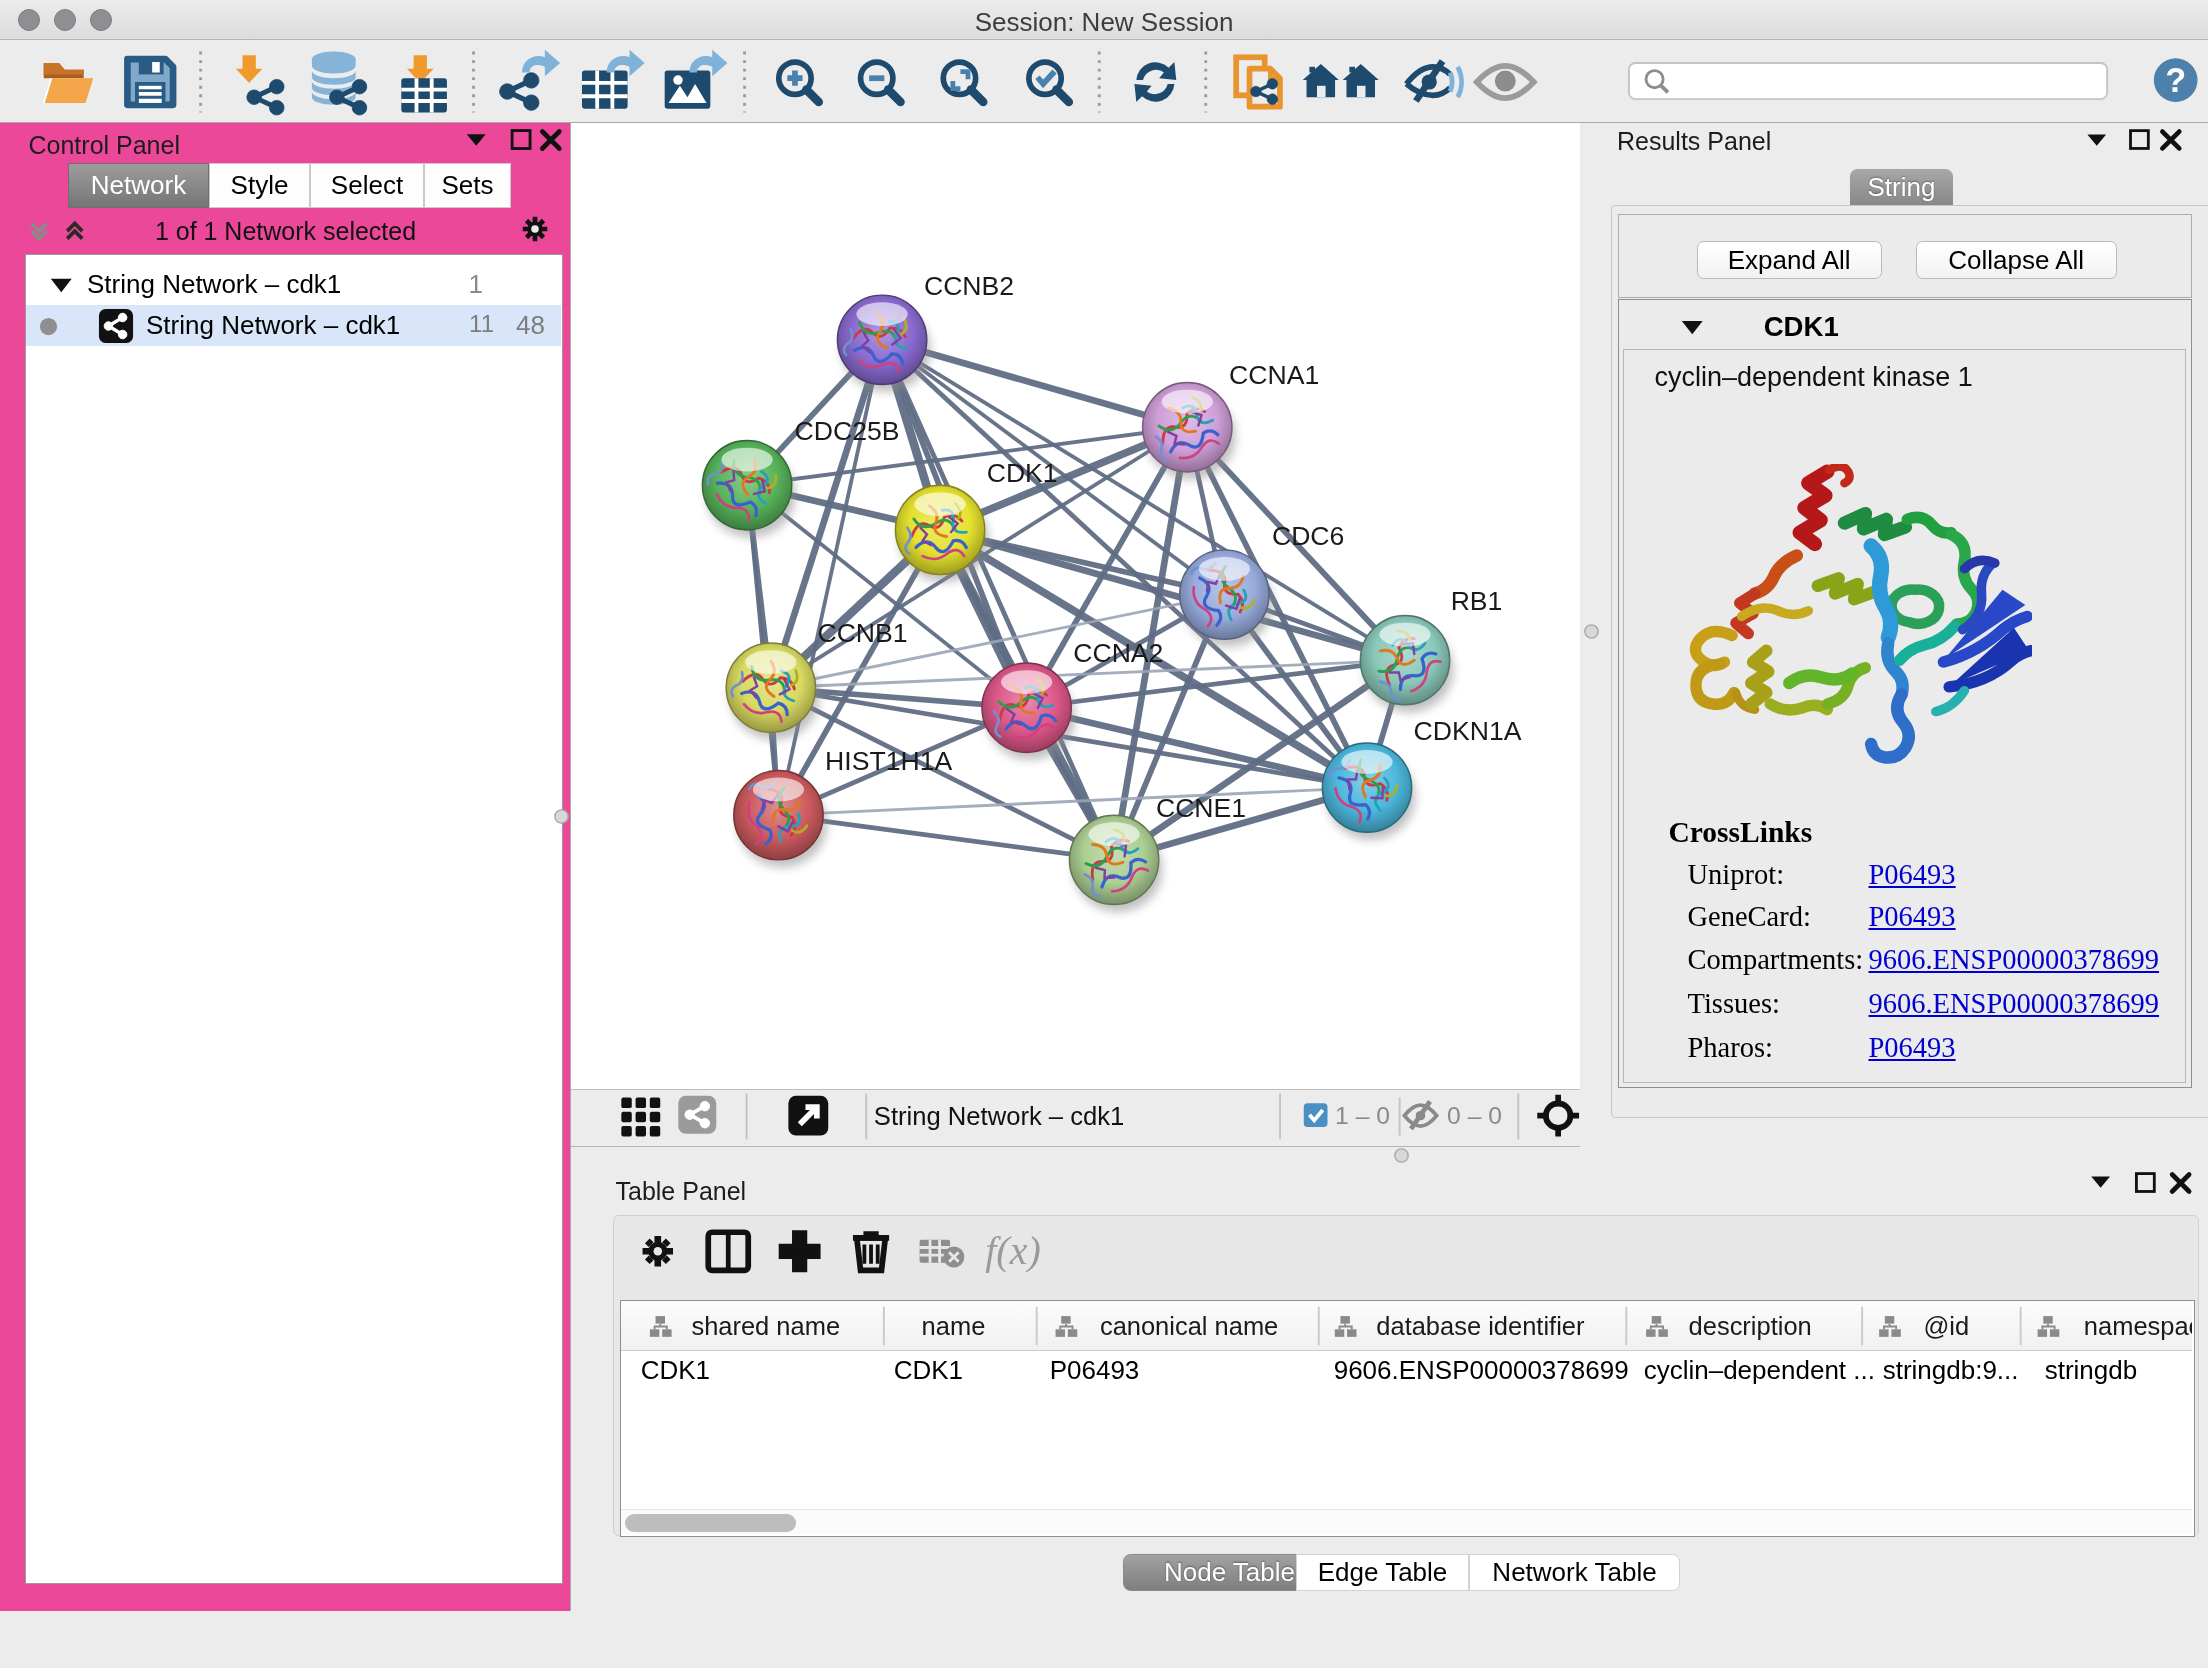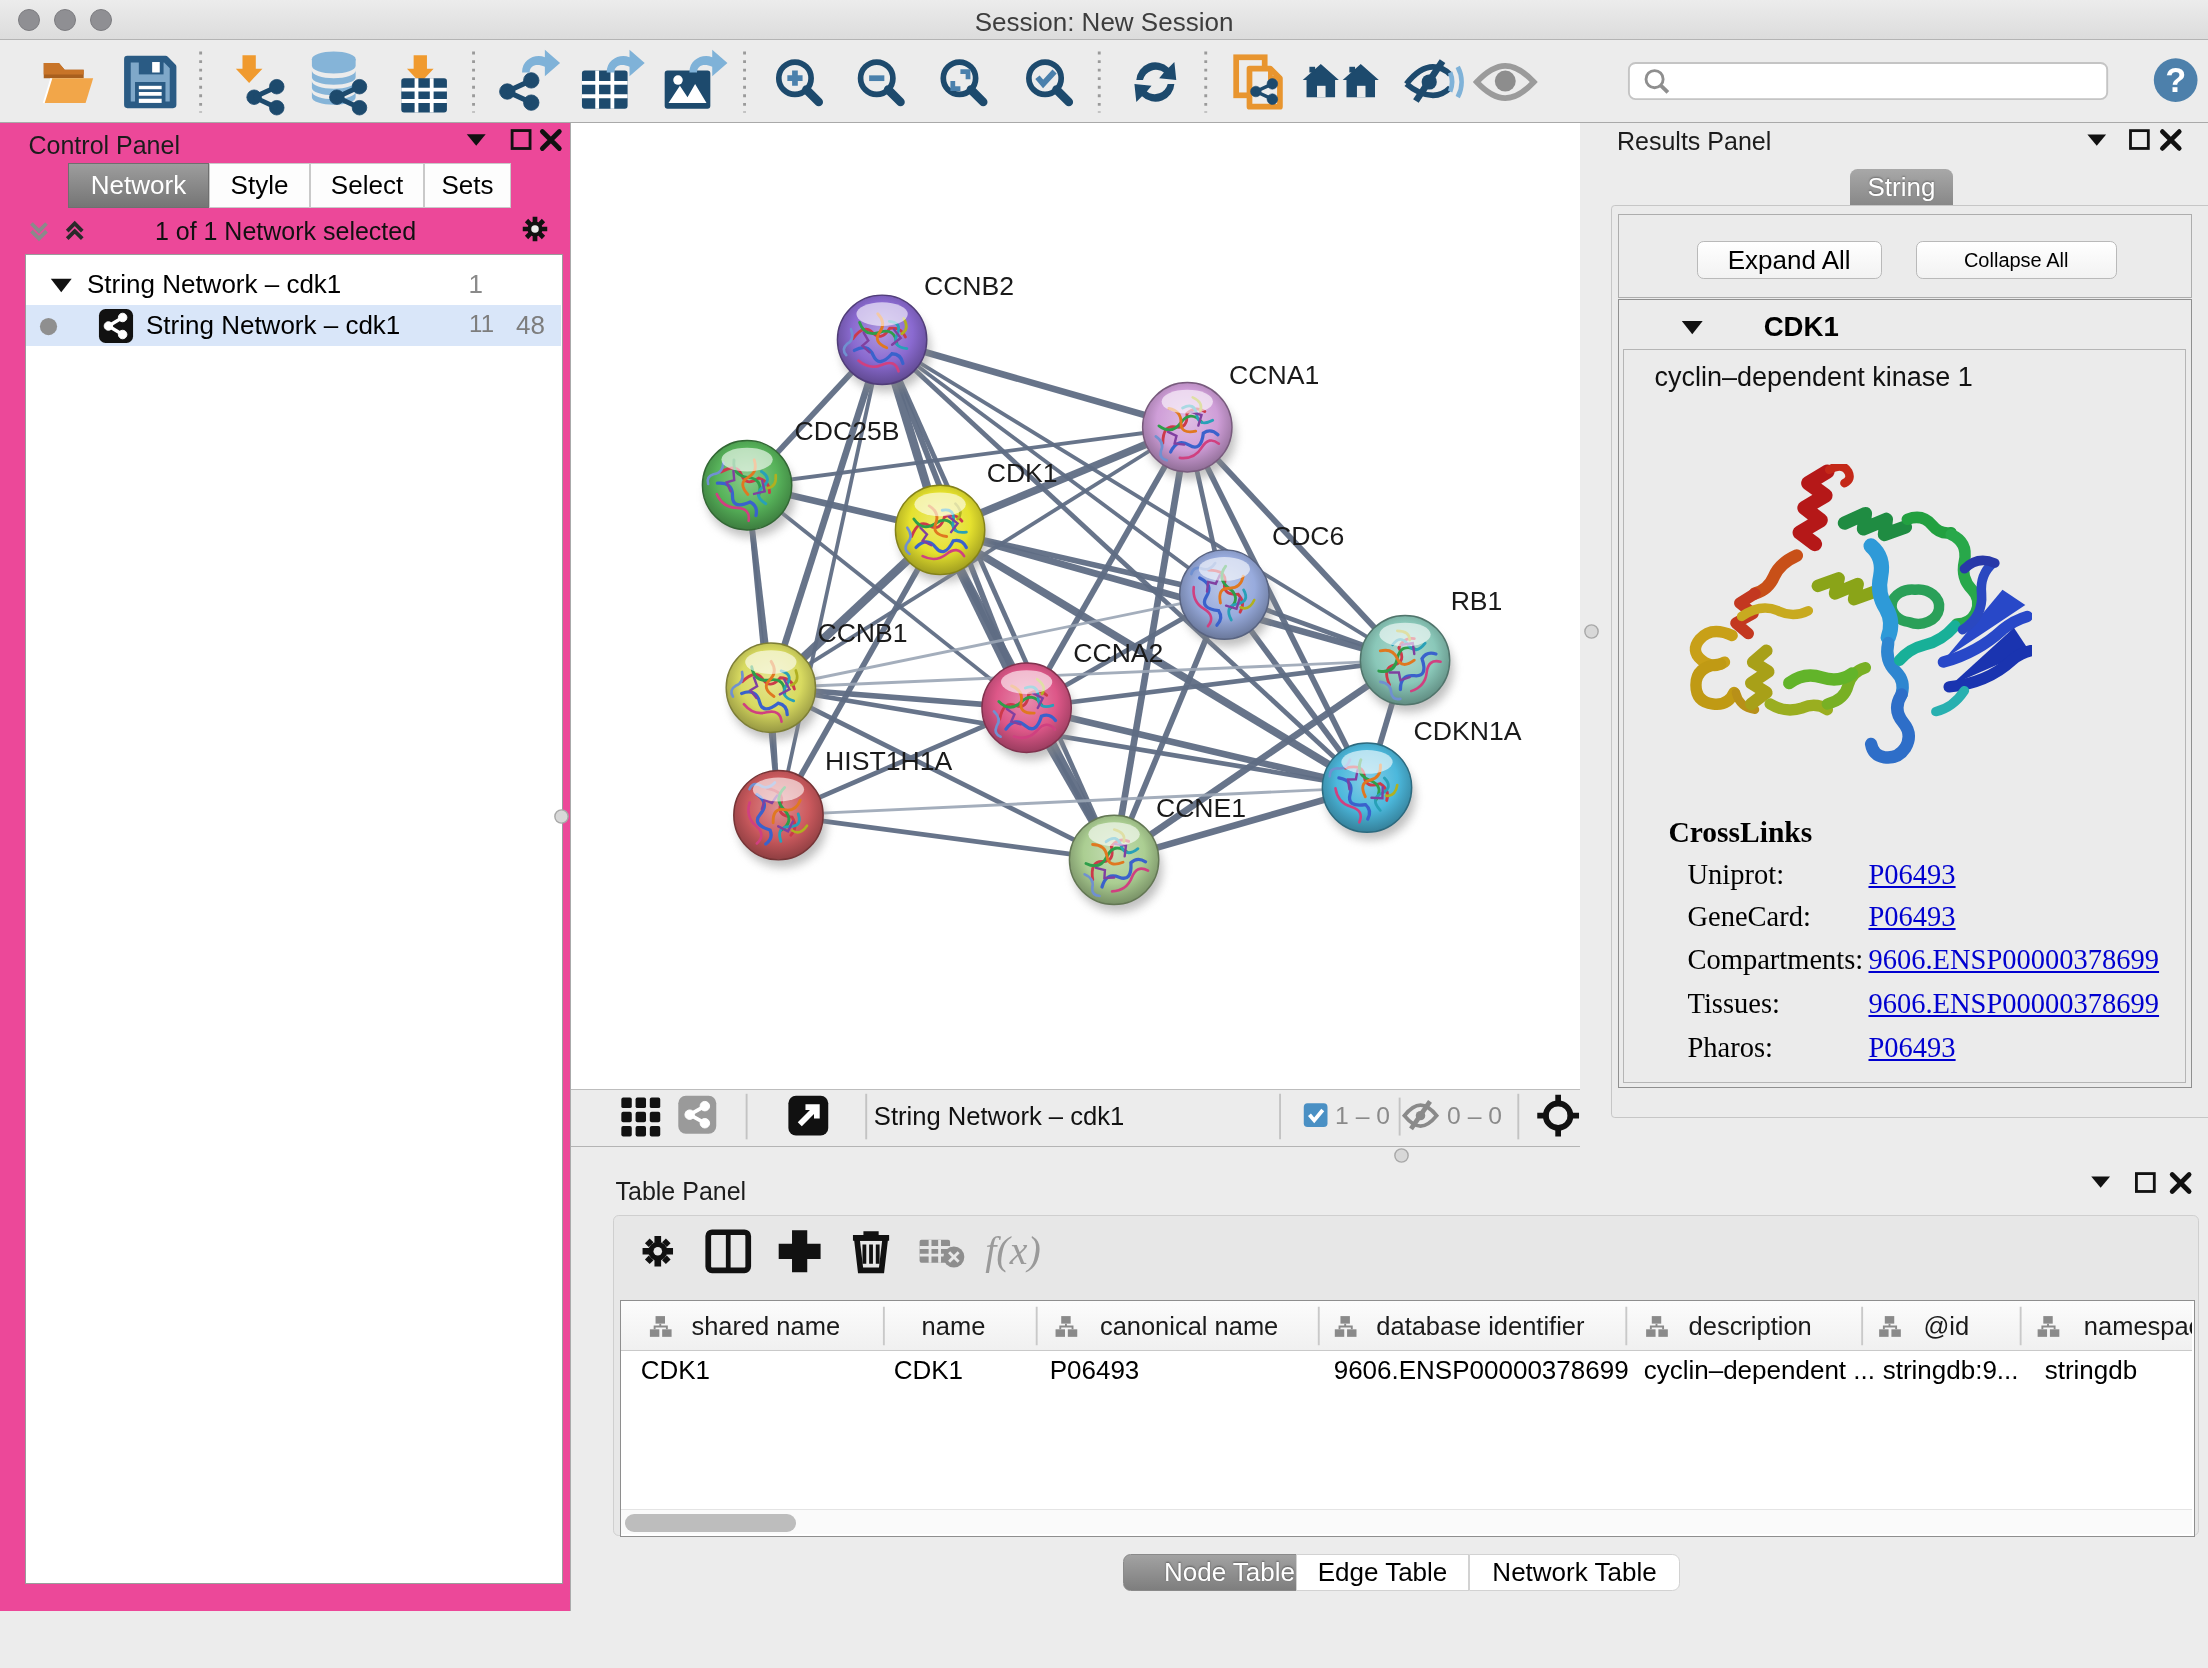--- a/index.html
+++ b/index.html
@@ -550,21 +550,21 @@
       <path d="M6,10 L26,10 L16,22 Z" fill="#111"></path>
       <rect x="52" y="6" width="19" height="19" fill="none" stroke="#111" stroke-width="3"></rect>
       <g stroke="#111" stroke-width="5" stroke-linecap="round">
           <path d="M86,7 L104,25 M104,7 L86,25"></path>
         </g>
     </svg>
     <div class="abs" style="left:270px;top:46px;width:103px;height:36px;background:linear-gradient(#a8a8a8,#888888);border-radius:7.6px 7.6px 0 0;color:#fff;font-size:26px;text-align:center;line-height:36px;text-shadow:0 -1px 1.9px rgba(0,0,0,0.35);">String</div>
     <div class="abs" style="left:31px;top:82px;width:686px;height:913px;background:#ebebeb;border:1px solid #c6c6c6;border-radius:3.8px;">
       <div class="abs" style="left:5.7px;top:7.6px;width:574px;height:84px;background:#ebebeb;border:1px solid #adadad;">
         <div class="abs" style="left:78px;top:26px;width:185px;height:38px;background:linear-gradient(#ffffff,#f2f2f2);border:1px solid #b9b9b9;border-radius:6.7px;font-size:26px;text-align:center;line-height:36px;">Expand All</div>
-        <div class="abs" style="left:297px;top:26px;width:201px;height:38px;background:linear-gradient(#ffffff,#f2f2f2);border:1px solid #b9b9b9;border-radius:6.7px;font-size:20px;text-align:center;line-height:36px;">Collapse All</div>
+        <div class="abs" style="left:297px;top:26px;width:201px;height:38px;background:linear-gradient(#ffffff,#f2f2f2);border:1px solid #b9b9b9;border-radius:6.7px;font-size:26px;text-align:center;line-height:36px;">Collapse All</div>
       </div>
       <div class="abs" style="left:5.7px;top:93px;width:574px;height:789px;background:#ebebeb;border:1px solid #8f8f8f;">
         <svg class="abs" style="left:59px;top:17px;" width="28.5" height="23" viewBox="0 0 30 24">
             <path d="M4,4 L26,4 L15,18 Z" fill="#111"></path>
           </svg>
         <div class="abs" style="left:145px;top:11.4px;font-size:27.6px;font-weight:bold;color:#000;">CDK1</div>
         <div class="abs" style="left:4.8px;top:49px;width:563px;height:734px;background:#ebebeb;border:1px solid #b5b5b5;">
           <div class="abs" style="left:30px;top:12.4px;font-size:27px;color:#111;">cyclin–dependent kinase 1</div>
           <svg class="abs" style="left:51px;top:114px;" width="357" height="301" viewBox="0 0 375 316" fill="none" stroke-linecap="round" stroke-linejoin="round">
             <path d="M160,8 l-20,12 l18,13 l-22,13 l17,13 l-22,13 l16,12" stroke="#b51818" stroke-width="15"></path>

